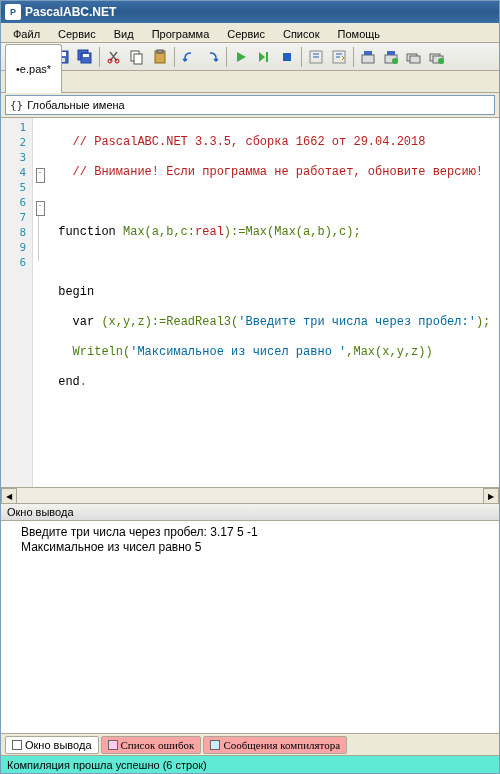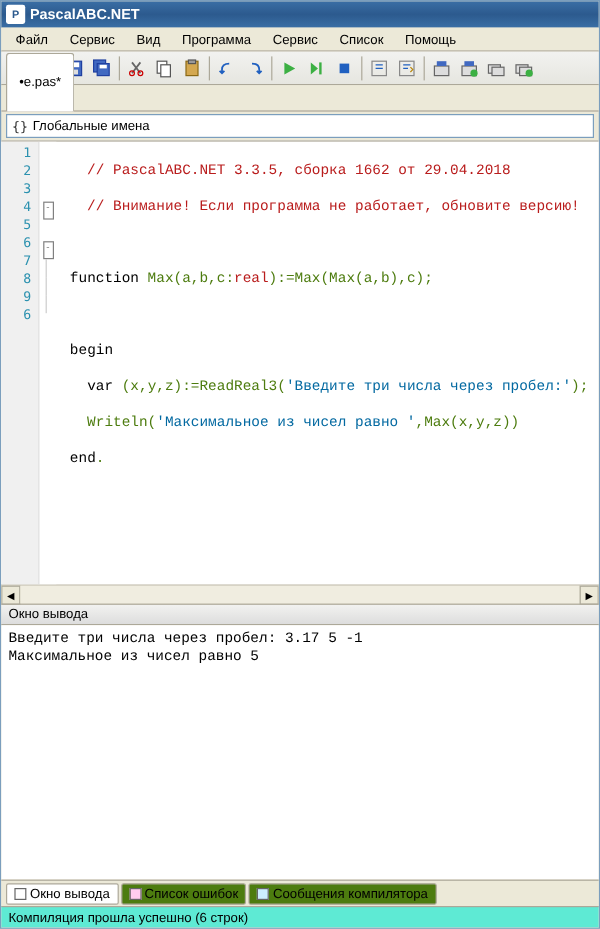--- a/index.html
+++ b/index.html
@@ -136,24 +136,24 @@
 .scroll-h .track { flex: 1; background: #f0ede0; }
 .output-header {
   background: linear-gradient(to bottom, #f2f2f0, #ddd);
   border-top: 1px solid #aca899;
   border-bottom: 1px solid #aca899;
   padding: 2px 6px;
   font-size: 11px;
 }
 .output-body {
   background: #fff;
-  font-family: Liberation Mono, monospace;
+  font-family: Liberation Sans, sans-serif;
   font-size: 12px;
   line-height: 15px;
-  padding: 4px 6px;
+  padding: 4px 20px;
   white-space: pre;
   flex: 1;
   overflow: auto;
 }
 .bottom-tabs {
   background: #ece9d8;
   height: 22px;
   display: flex;
   align-items: center;
   border-top: 1px solid #aca899;
@@ -161,21 +161,21 @@
   gap: 2px;
 }
 .btab {
   display: flex; align-items: center; gap: 3px;
   padding: 2px 6px;
   border: 1px solid #aca899;
   background: #fff;
   border-radius: 2px;
   font-size: 11px;
 }
-.btab.inactive { background: #4d7c0f; }
+.btab.inactive { background: #fca5a5; font-family: Liberation Serif, serif; }
 .sq { width: 10px; height: 10px; border: 1px solid #666; }
 .statusbar {
   background: #5eead4;
   height: 18px;
   border-top: 1px solid #aca899;
   padding: 2px 6px;
   font-size: 11px;
   display: flex;
   align-items: center;
 }

